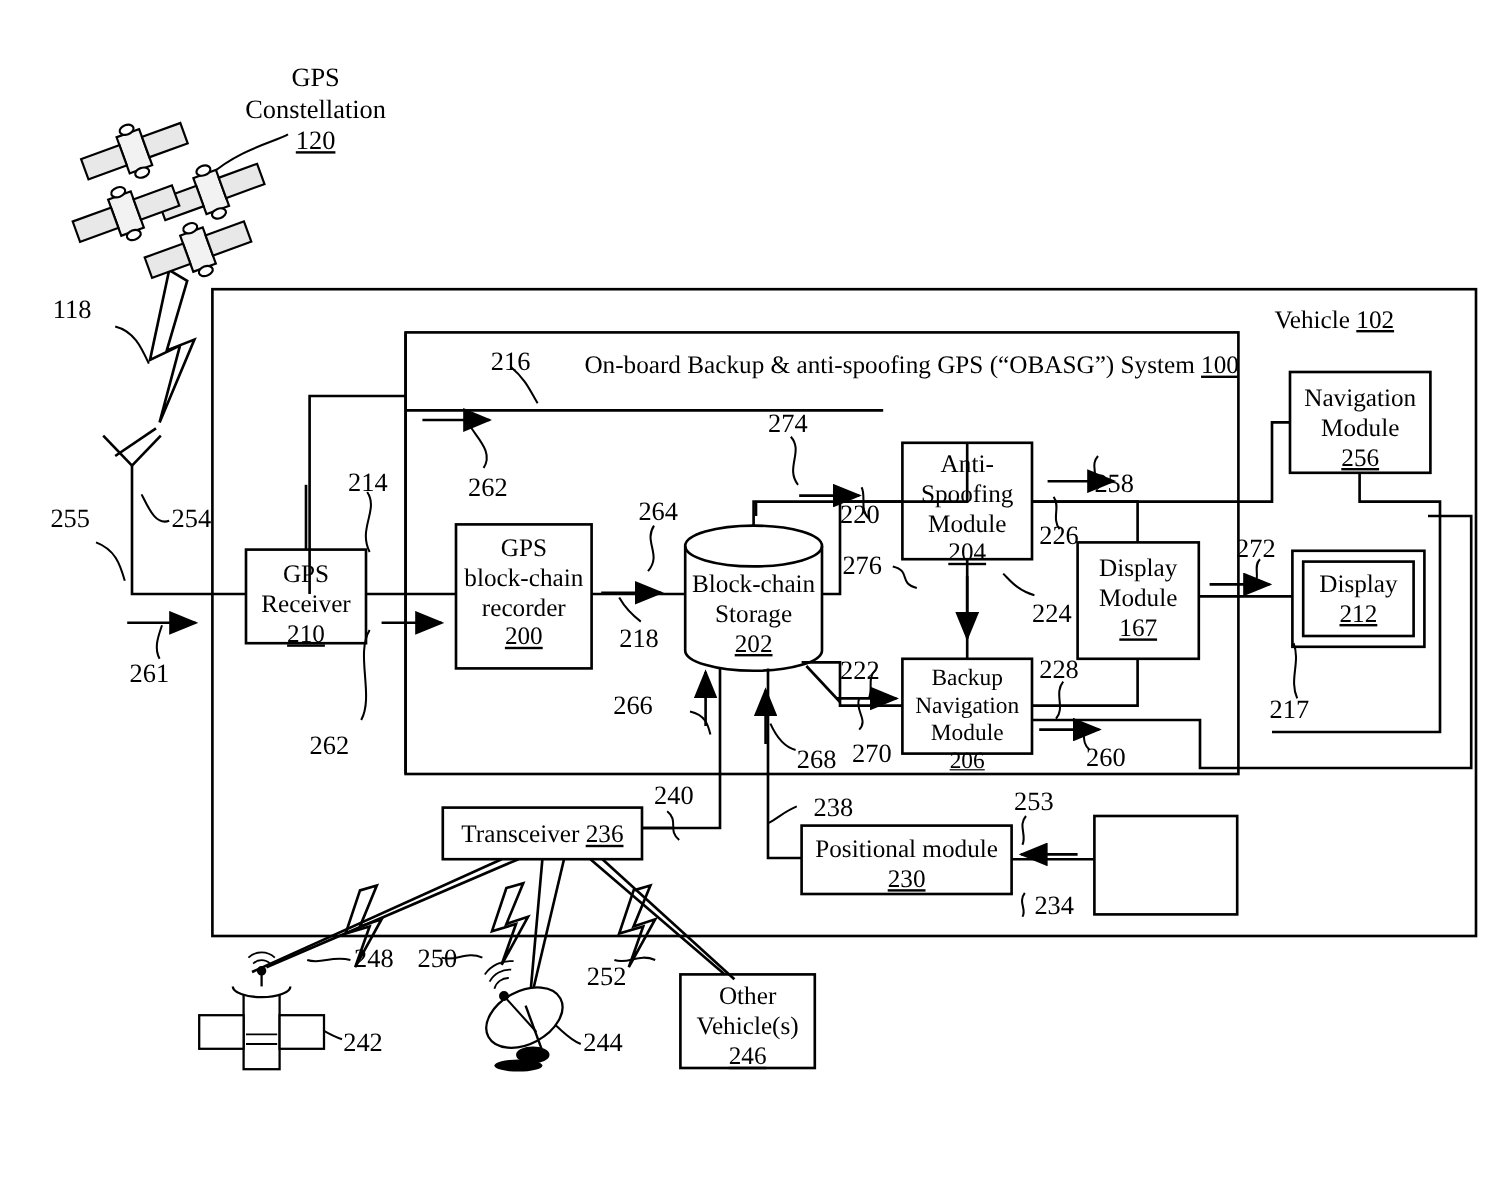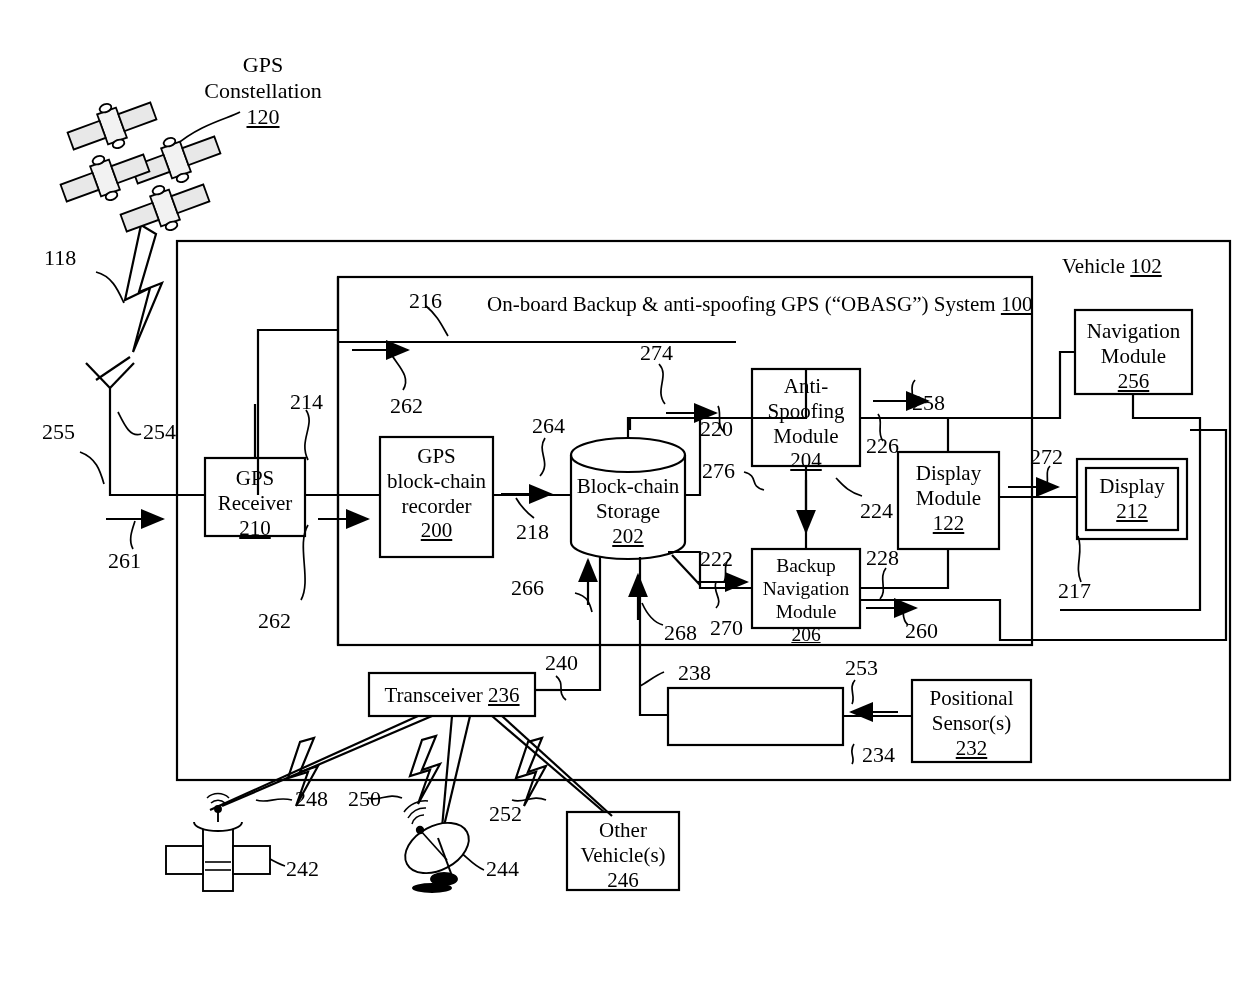--- a/index.html
+++ b/index.html
@@ -278,45 +278,44 @@
 <div class="lbl" style="left:748px;top:554px;width:116px;font-size:19.5px;">
   <div>Backup</div>
   <div>Navigation</div>
   <div>Module</div>
   <div class="u">206</div>
 </div>
 
 <div class="lbl boxtext" style="left:896px;top:461px;width:105px;">
   <div>Display</div>
   <div>Module</div>
-  <div class="u">122</div>
+  <div class="u">167</div>
 </div>
 
 <div class="lbl boxtext" style="left:1086px;top:474px;width:92px;">
   <div>Display</div>
   <div class="u">212</div>
 </div>
 
 <div class="lbl boxtext" style="left:1073px;top:319px;width:121px;">
   <div>Navigation</div>
   <div>Module</div>
   <div class="u">256</div>
 </div>
 
 <div class="lbl boxtext" style="left:369px;top:683px;width:166px;">
   <span>Transceiver</span>
   <span class="u">236</span>
 </div>
 
-
-<div class="lbl boxtext" style="left:910px;top:686px;width:123px;">
-  <div>Positional</div>
-  <div>Sensor(s)</div>
-  <div class="u">232</div>
-</div>
+<div class="lbl boxtext" style="left:668px;top:695px;width:175px;">
+  <div>Positional module</div>
+  <div class="u">230</div>
+</div>
+
 
 <div class="lbl boxtext" style="left:565px;top:818px;width:116px;">
   <div>Other</div>
   <div>Vehicle(s)</div>
   <div class="u">246</div>
 </div>
 
 <div class="ref" style="left:44px;top:245px;">118</div>
 <div class="ref" style="left:42px;top:419px;">255</div>
 <div class="ref" style="left:143px;top:419px;">254</div>

